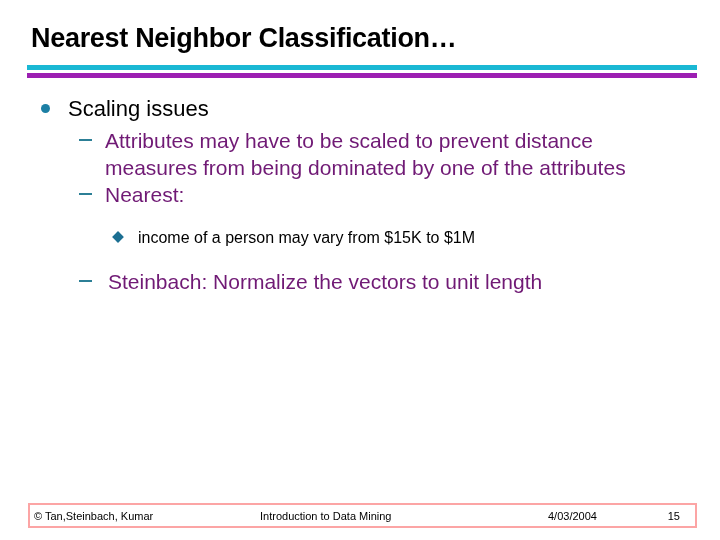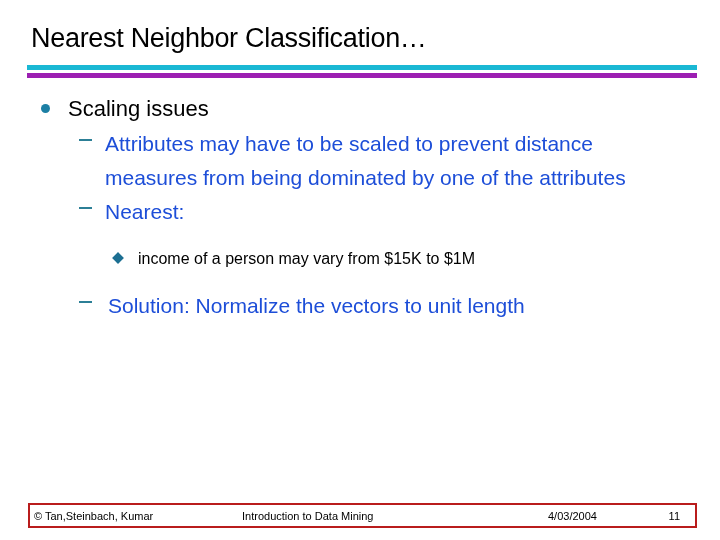--- a/index.html
+++ b/index.html
@@ -24,21 +24,21 @@
     background: #ffffff;
   }
 
   
   #title {
     position: absolute;
     left: 31px;
     top: 21px;
     width: 660px;
     font-size: 27px;
-    font-weight: normal;
+    font-weight: bold;
     color: #000000;
     letter-spacing: -0.3px;
     line-height: 34px;
     white-space: nowrap;
     font-stretch: condensed;
   }
 
   
   #rule-cyan {
     position: absolute;
@@ -80,22 +80,22 @@
     width: 9px;
     height: 9px;
     border-radius: 50%;
     background: #1c7fa4;
   }
 
   .lvl2 {
     position: relative;
     padding-left: 105px;
     font-size: 21px;
-    line-height: 34px;
-    color: #1d4ed8;
+    line-height: 27px;
+    color: #701a75;
   }
   .lvl2 .mark-dash {
     position: absolute;
     left: 79px;
     top: 12px;
     width: 13px;
     height: 2px;
     background: #2c7f96;
   }
 
@@ -129,34 +129,34 @@
     left: 79px;
   }
 
   
   #footer {
     position: absolute;
     left: 28px;
     top: 503px;
     width: 669px;
     height: 25px;
-    border: 2px solid #b91c1c;
+    border: 2px solid #fca5a5;
     box-sizing: border-box;
     background: #ffffff;
   }
   #footer .cell {
     position: absolute;
     font-size: 11px;
     line-height: 13px;
     color: #000000;
     white-space: nowrap;
     top: 5px;
   }
   #footer-copyright { left: 4px; }
-  #footer-center    { left: 212px; }
+  #footer-center    { left: 230px; }
   #footer-date      { left: 518px; }
   #footer-page      { left: 626px; width: 24px; text-align: right; }
 </style>
 </head>
 <body>
 
 <div id="slide">
 
   <div id="title">Nearest Neighbor Classification…</div>
 
@@ -189,25 +189,25 @@
 
       <div class="lvl3">
         <span class="mark-diamond"></span>
         <span>income of a person may vary from $15K to $1M</span>
       </div>
 
     </div>
 
     <div class="lvl2 solution">
       <span class="mark-dash"></span>
-      <span>Solution: Normalize the vectors to unit length</span>
+      <span>Steinbach: Normalize the vectors to unit length</span>
     </div>
 
   </div>
 
   <div id="footer">
     <div class="cell" id="footer-copyright">© Tan,Steinbach, Kumar</div>
     <div class="cell" id="footer-center">Introduction to Data Mining</div>
     <div class="cell" id="footer-date">4/03/2004</div>
-    <div class="cell" id="footer-page">11</div>
+    <div class="cell" id="footer-page">15</div>
   </div>
 
 </div>
 
 </body></html>

